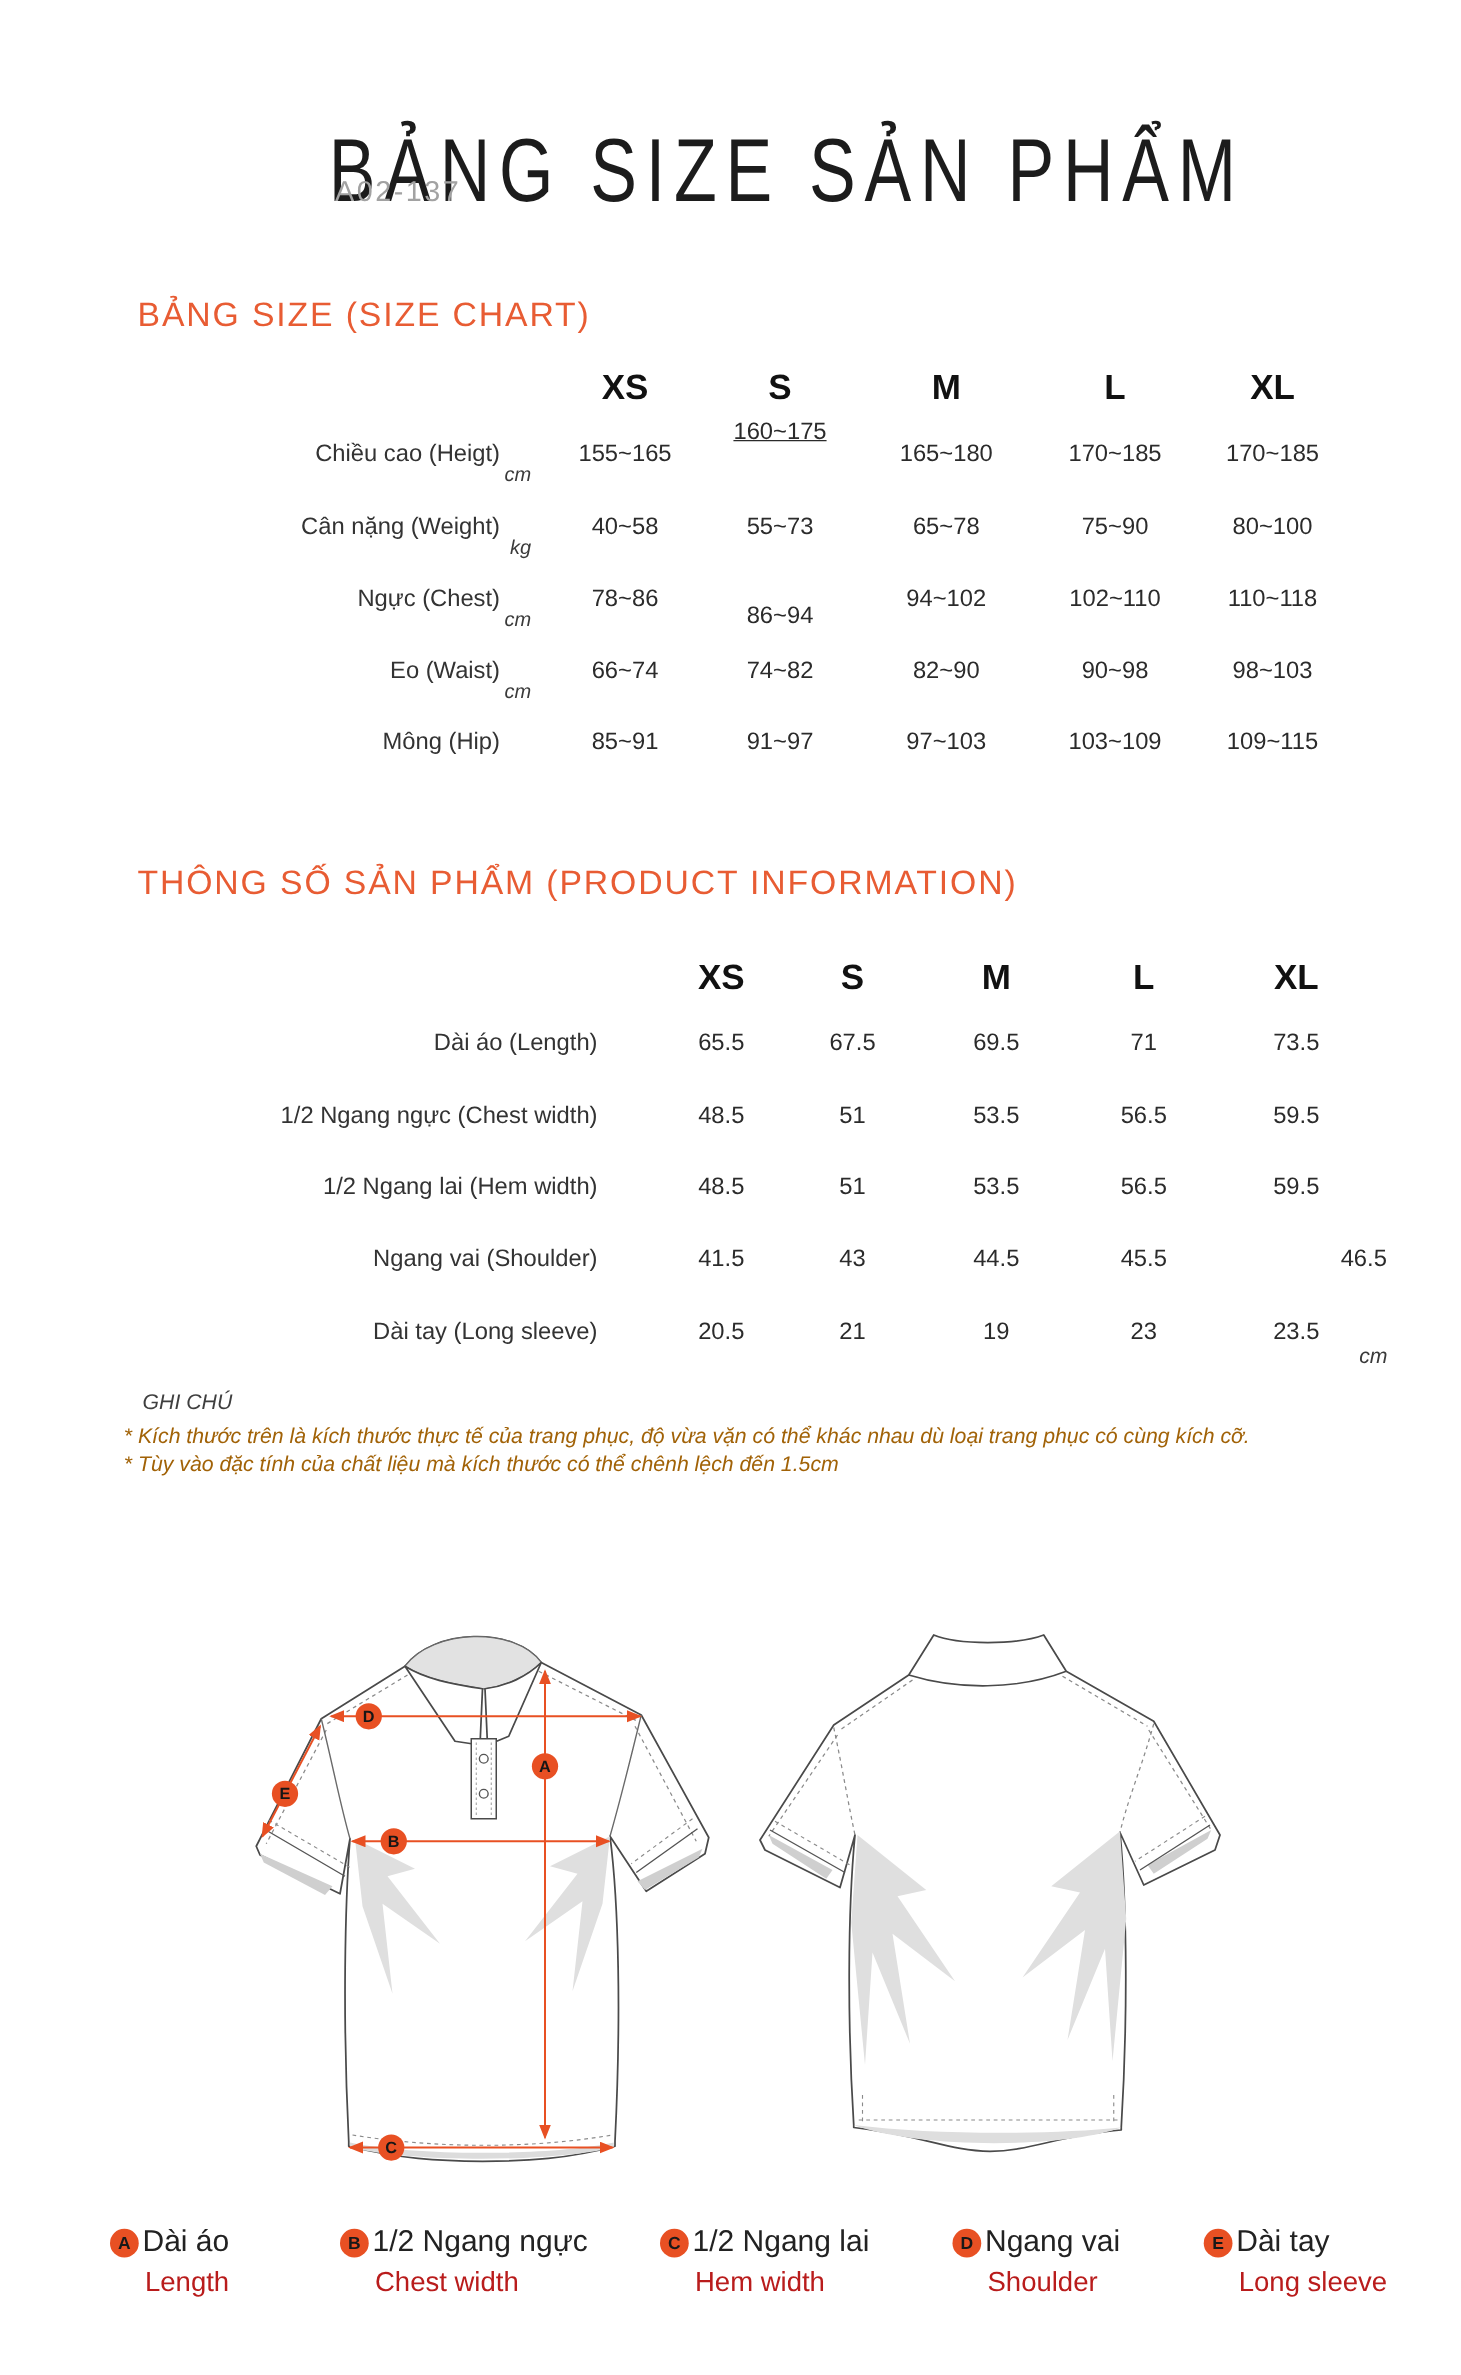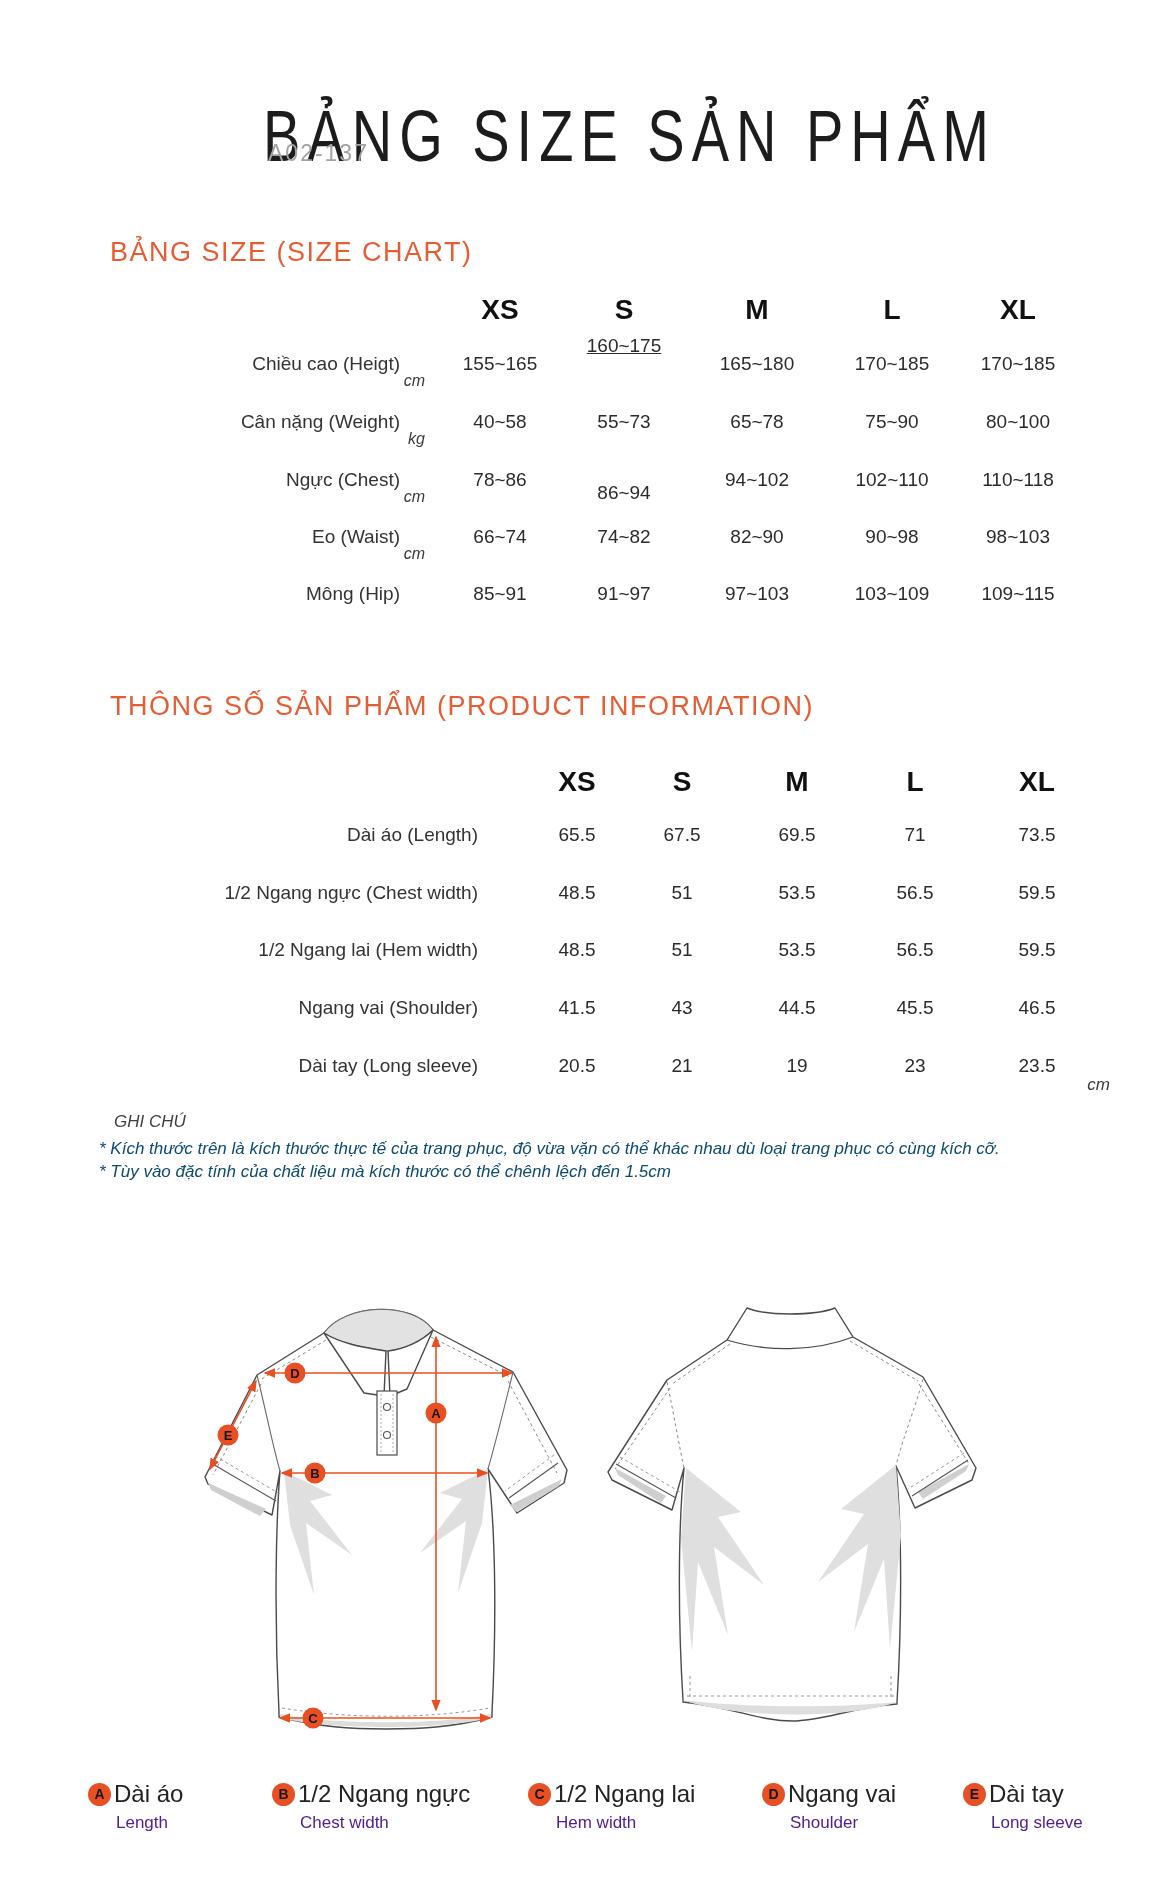--- a/index.html
+++ b/index.html
@@ -11,31 +11,31 @@
   .sec{position:absolute;left:110px;margin:0;font-size:27px;font-weight:400;color:#E85C33;
        letter-spacing:1.5px;white-space:nowrap;line-height:32px;}
   .sec1{top:236px;} .sec2{top:690px;} .sec3{top:1227px;}
   .cell{position:absolute;width:120px;text-align:center;font-size:19px;line-height:22px;color:#2b2b2b;}
   .hdr{font-weight:bold;font-size:28px;color:#111;}
   .rowlabel{position:absolute;text-align:right;font-size:19px;line-height:22px;color:#333;white-space:nowrap;}
   .unit{position:absolute;font-style:italic;font-size:16px;line-height:18px;text-align:right;color:#3a3a3a;}
   .unit-note{position:absolute;left:1030px;top:1075px;width:80px;text-align:right;
              font-style:italic;font-size:17px;color:#3a3a3a;}
   .ghichu{position:absolute;left:114px;top:1112px;font-style:italic;font-size:17px;color:#3f3f3f;}
-  .note{position:absolute;left:99px;font-style:italic;font-size:17px;color:#0c4a6e;white-space:nowrap;}
+  .note{position:absolute;left:99px;font-style:italic;font-size:17px;color:#a16207;white-space:nowrap;}
   .note1{top:1139px;} .note2{top:1162px;}
   .diagram{position:absolute;}
   .front-diagram{left:200px;top:1293px;}
   .back-diagram{left:606px;top:1300px;}
   svg text{font-family:"Liberation Sans","DejaVu Sans",sans-serif;}
   .lg-item{position:absolute;display:flex;align-items:center;height:24px;}
   .lg-badge{width:23px;height:23px;border-radius:50%;background:#E85023;color:#181818;
             font-size:14px;font-weight:bold;line-height:23px;text-align:center;flex:0 0 23px;}
   .lg-label{font-size:24px;color:#222;margin-left:3px;white-space:nowrap;}
-  .lg-sub{position:absolute;top:31px;left:28px;font-size:17px;color:#4c1d95;white-space:nowrap;}
+  .lg-sub{position:absolute;top:31px;left:28px;font-size:22px;color:#b91c1c;white-space:nowrap;}
 </style>
 </head>
 <body>
 
 <div class="page">
 
   <h1 class="title">BẢNG SIZE SẢN PHẨM</h1>
   <div class="code">A02-137</div>
 
   <h2 class="sec sec1">BẢNG SIZE (SIZE CHART)</h2>
@@ -104,21 +104,21 @@
       <div class="cell" style="position: absolute; left: 517px; top: 939px;">48.5</div>
       <div class="cell" style="position: absolute; left: 622px; top: 939px;">51</div>
       <div class="cell" style="position: absolute; left: 737px; top: 939px;">53.5</div>
       <div class="cell" style="position: absolute; left: 855px; top: 939px;">56.5</div>
       <div class="cell" style="position: absolute; left: 977px; top: 939px;">59.5</div>
       <div class="rowlabel" style="left: 80px; width: 398px; top: 997px;">Ngang vai (Shoulder)</div>
       <div class="cell" style="position: absolute; left: 517px; top: 997px;">41.5</div>
       <div class="cell" style="position: absolute; left: 622px; top: 997px;">43</div>
       <div class="cell" style="position: absolute; left: 737px; top: 997px;">44.5</div>
       <div class="cell" style="position: absolute; left: 855px; top: 997px;">45.5</div>
-      <div class="cell" style="position: absolute; left: 977px; top: 997px;">46.5</div>
+      <div class="cell" style="position: absolute; left: 1031px; top: 997px;">46.5</div>
       <div class="rowlabel" style="left: 80px; width: 398px; top: 1055px;">Dài tay (Long sleeve)</div>
       <div class="cell" style="position: absolute; left: 517px; top: 1055px;">20.5</div>
       <div class="cell" style="position: absolute; left: 622px; top: 1055px;">21</div>
       <div class="cell" style="position: absolute; left: 737px; top: 1055px;">19</div>
       <div class="cell" style="position: absolute; left: 855px; top: 1055px;">23</div>
       <div class="cell" style="position: absolute; left: 977px; top: 1055px;">23.5</div>
     </div>
   <div class="unit-note">cm</div>
 
   <div class="ghichu">GHI CHÚ</div>

